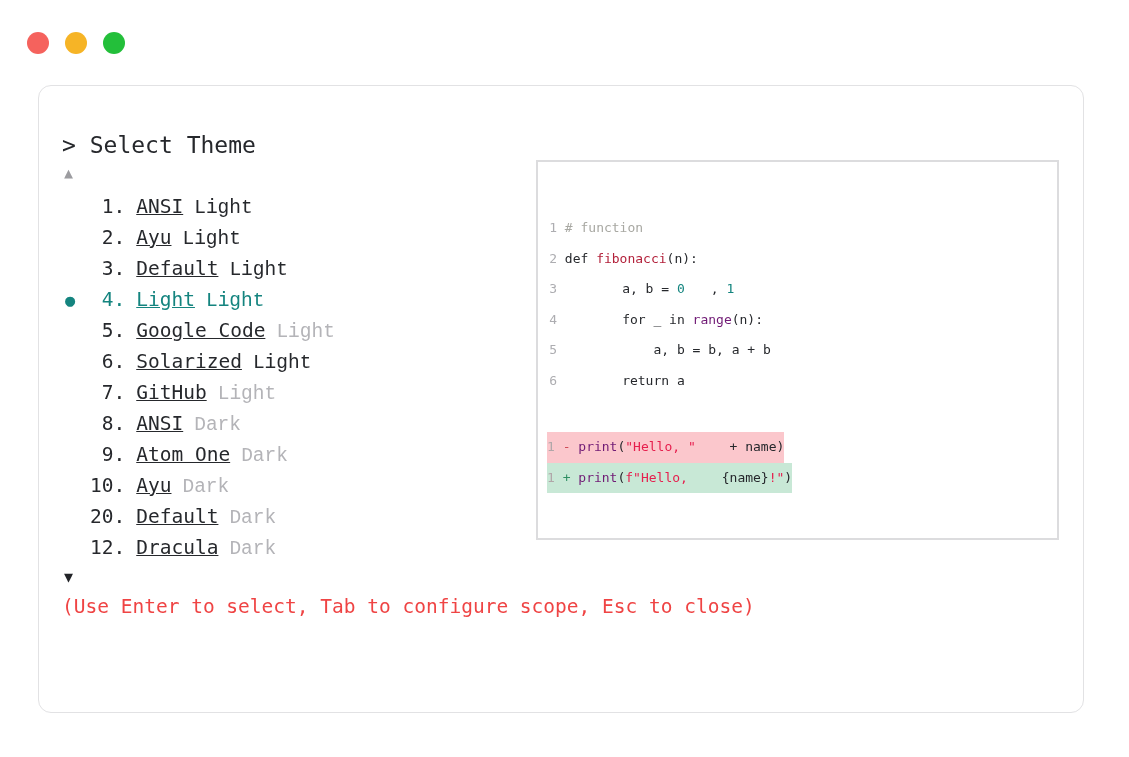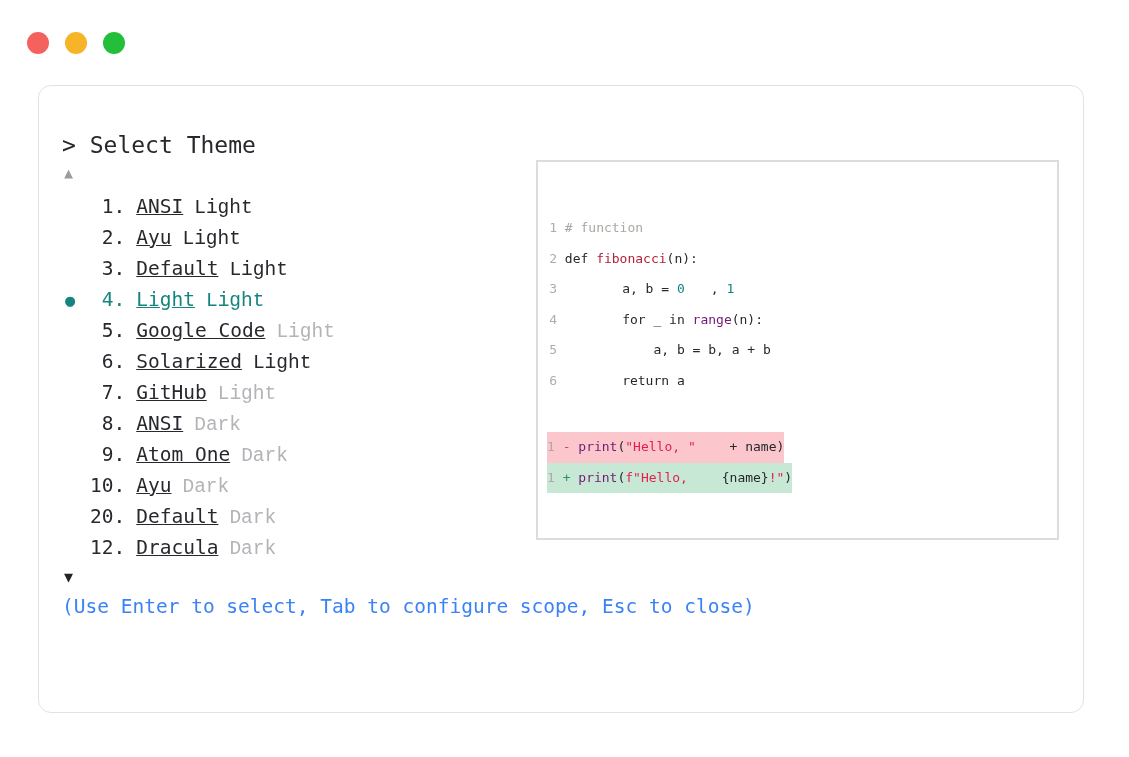--- a/index.html
+++ b/index.html
@@ -120,21 +120,21 @@
   .theme-row.selected .tname,
   .theme-row.selected .tvariant { color: #14847f; }
 
   
   .help-line {
     position: absolute;
     left: 23px;
     top: 508px;
     font-size: 19.5px;
     line-height: 26px;
-    color: #3b82f6;
+    color: #ef4444;
     white-space: pre;
     text-align: center;
   }
 
   
   .preview-box {
     margin-top: 28px;
     width: 523px;
     height: 380px;
     border: 2px solid #dcdcde;

